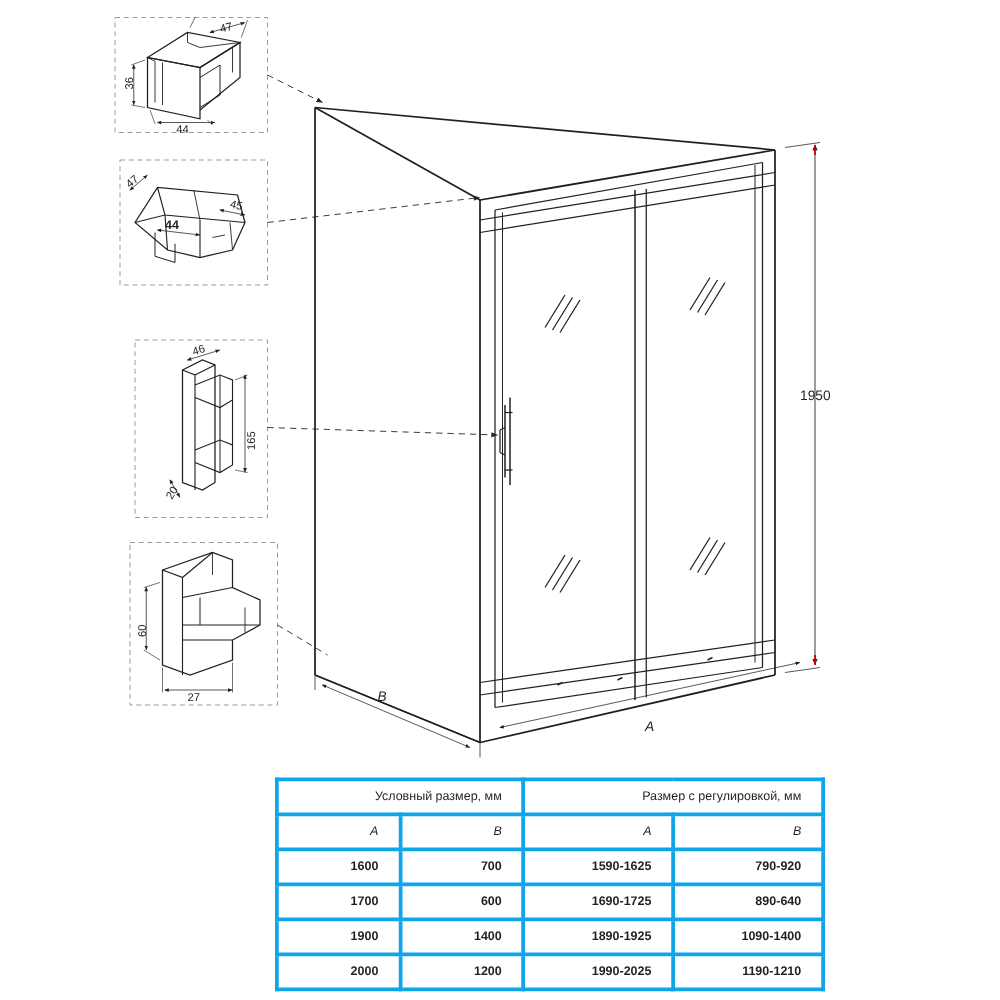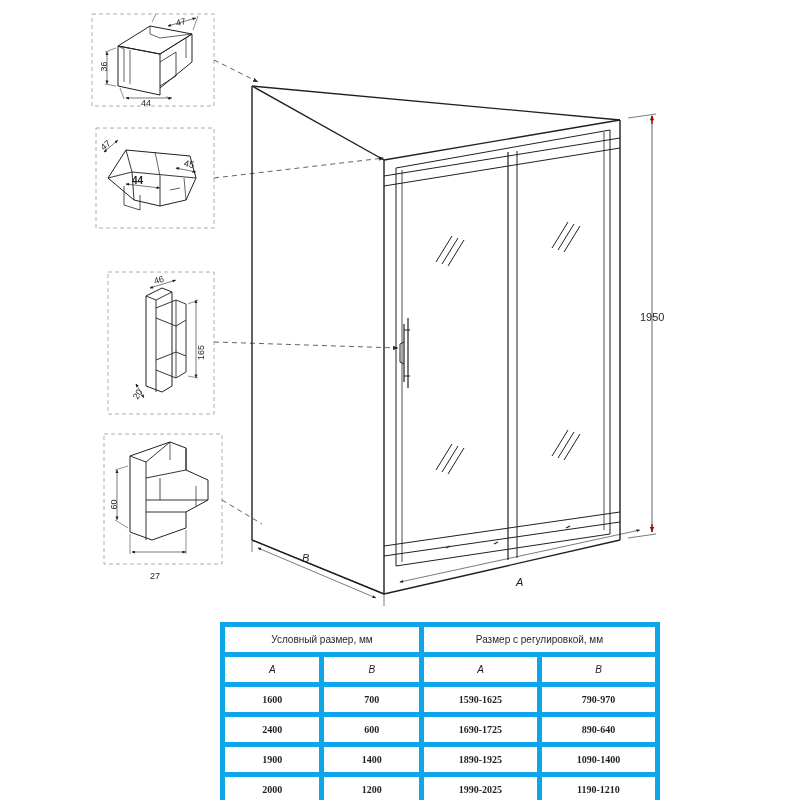--- a/index.html
+++ b/index.html
@@ -46,37 +46,36 @@
   
   .spec-table {
     position: absolute;
     left: 220px;
     top: 622px;
     width: 440px;
     border-collapse: collapse;
     font-size: 10px;
   }
   .spec-table td, .spec-table th {
-    border: 5px solid #0ea5e9;
-    text-align: center;
+    border: 3px solid #0ea5e9;
+    text-align: right;
     padding: 5px 16px;
     font-weight: normal;
     color: #231f20;
     height: 15px;
   }
   .spec-table th {
     font-size: 10px;
   }
   .spec-table .hdr-sub td {
     font-style: italic;
   }
   .spec-table .val td {
     font-weight: bold;
     font-size: 10px;
-    font-family: Liberation Serif, serif;
   }
 </style>
 </head>
 <body>
 
 <div class="stage">
 
   <svg class="draw" viewBox="0 0 800 800">
     <defs>
       <marker id="arr" markerWidth="8" markerHeight="8" refX="7" refY="3" orient="auto">
@@ -261,21 +260,21 @@
 
   <div class="dim-label" style="left:101px; top:141px; transform:rotate(-40deg);">47</div>
   <div class="dim-label" style="left:132px; top:176px; font-weight:bold; font-size:10px;">44</div>
   <div class="dim-label" style="left:184px; top:160px; transform:rotate(12deg);">45</div>
 
   <div class="dim-label" style="left:154px; top:276px; transform:rotate(-17deg);">46</div>
   <div class="dim-label" style="left:194px; top:348px; transform:rotate(-90deg);">165</div>
   <div class="dim-label" style="left:133px; top:390px; transform:rotate(-60deg);">20</div>
 
   <div class="dim-label" style="left:109px; top:500px; transform:rotate(-90deg);">60</div>
-  <div class="dim-label" style="left:150px; top:572px;">27</div>
+  <div class="dim-label" style="left:150px; top:554px;">27</div>
 
   <div class="dim-label big" style="left:640px; top:312px;">1950</div>
   <div class="letter" style="left:516px; top:576px;">A</div>
   <div class="letter" style="left:302px; top:552px;">B</div>
 
   <table class="spec-table">
     <tbody>
       <tr>
         <th colspan="2">Условный размер, мм</th>
         <th colspan="2">Размер с регулировкой, мм</th>
@@ -283,24 +282,24 @@
       <tr class="hdr-sub">
         <td>A</td>
         <td>B</td>
         <td>A</td>
         <td>B</td>
       </tr>
       <tr class="val">
         <td>1600</td>
         <td>700</td>
         <td>1590-1625</td>
-        <td>790-970</td>
+        <td>790-920</td>
       </tr>
       <tr class="val">
-        <td>2400</td>
+        <td>1700</td>
         <td>600</td>
         <td>1690-1725</td>
         <td>890-640</td>
       </tr>
       <tr class="val">
         <td>1900</td>
         <td>1400</td>
         <td>1890-1925</td>
         <td>1090-1400</td>
       </tr>

